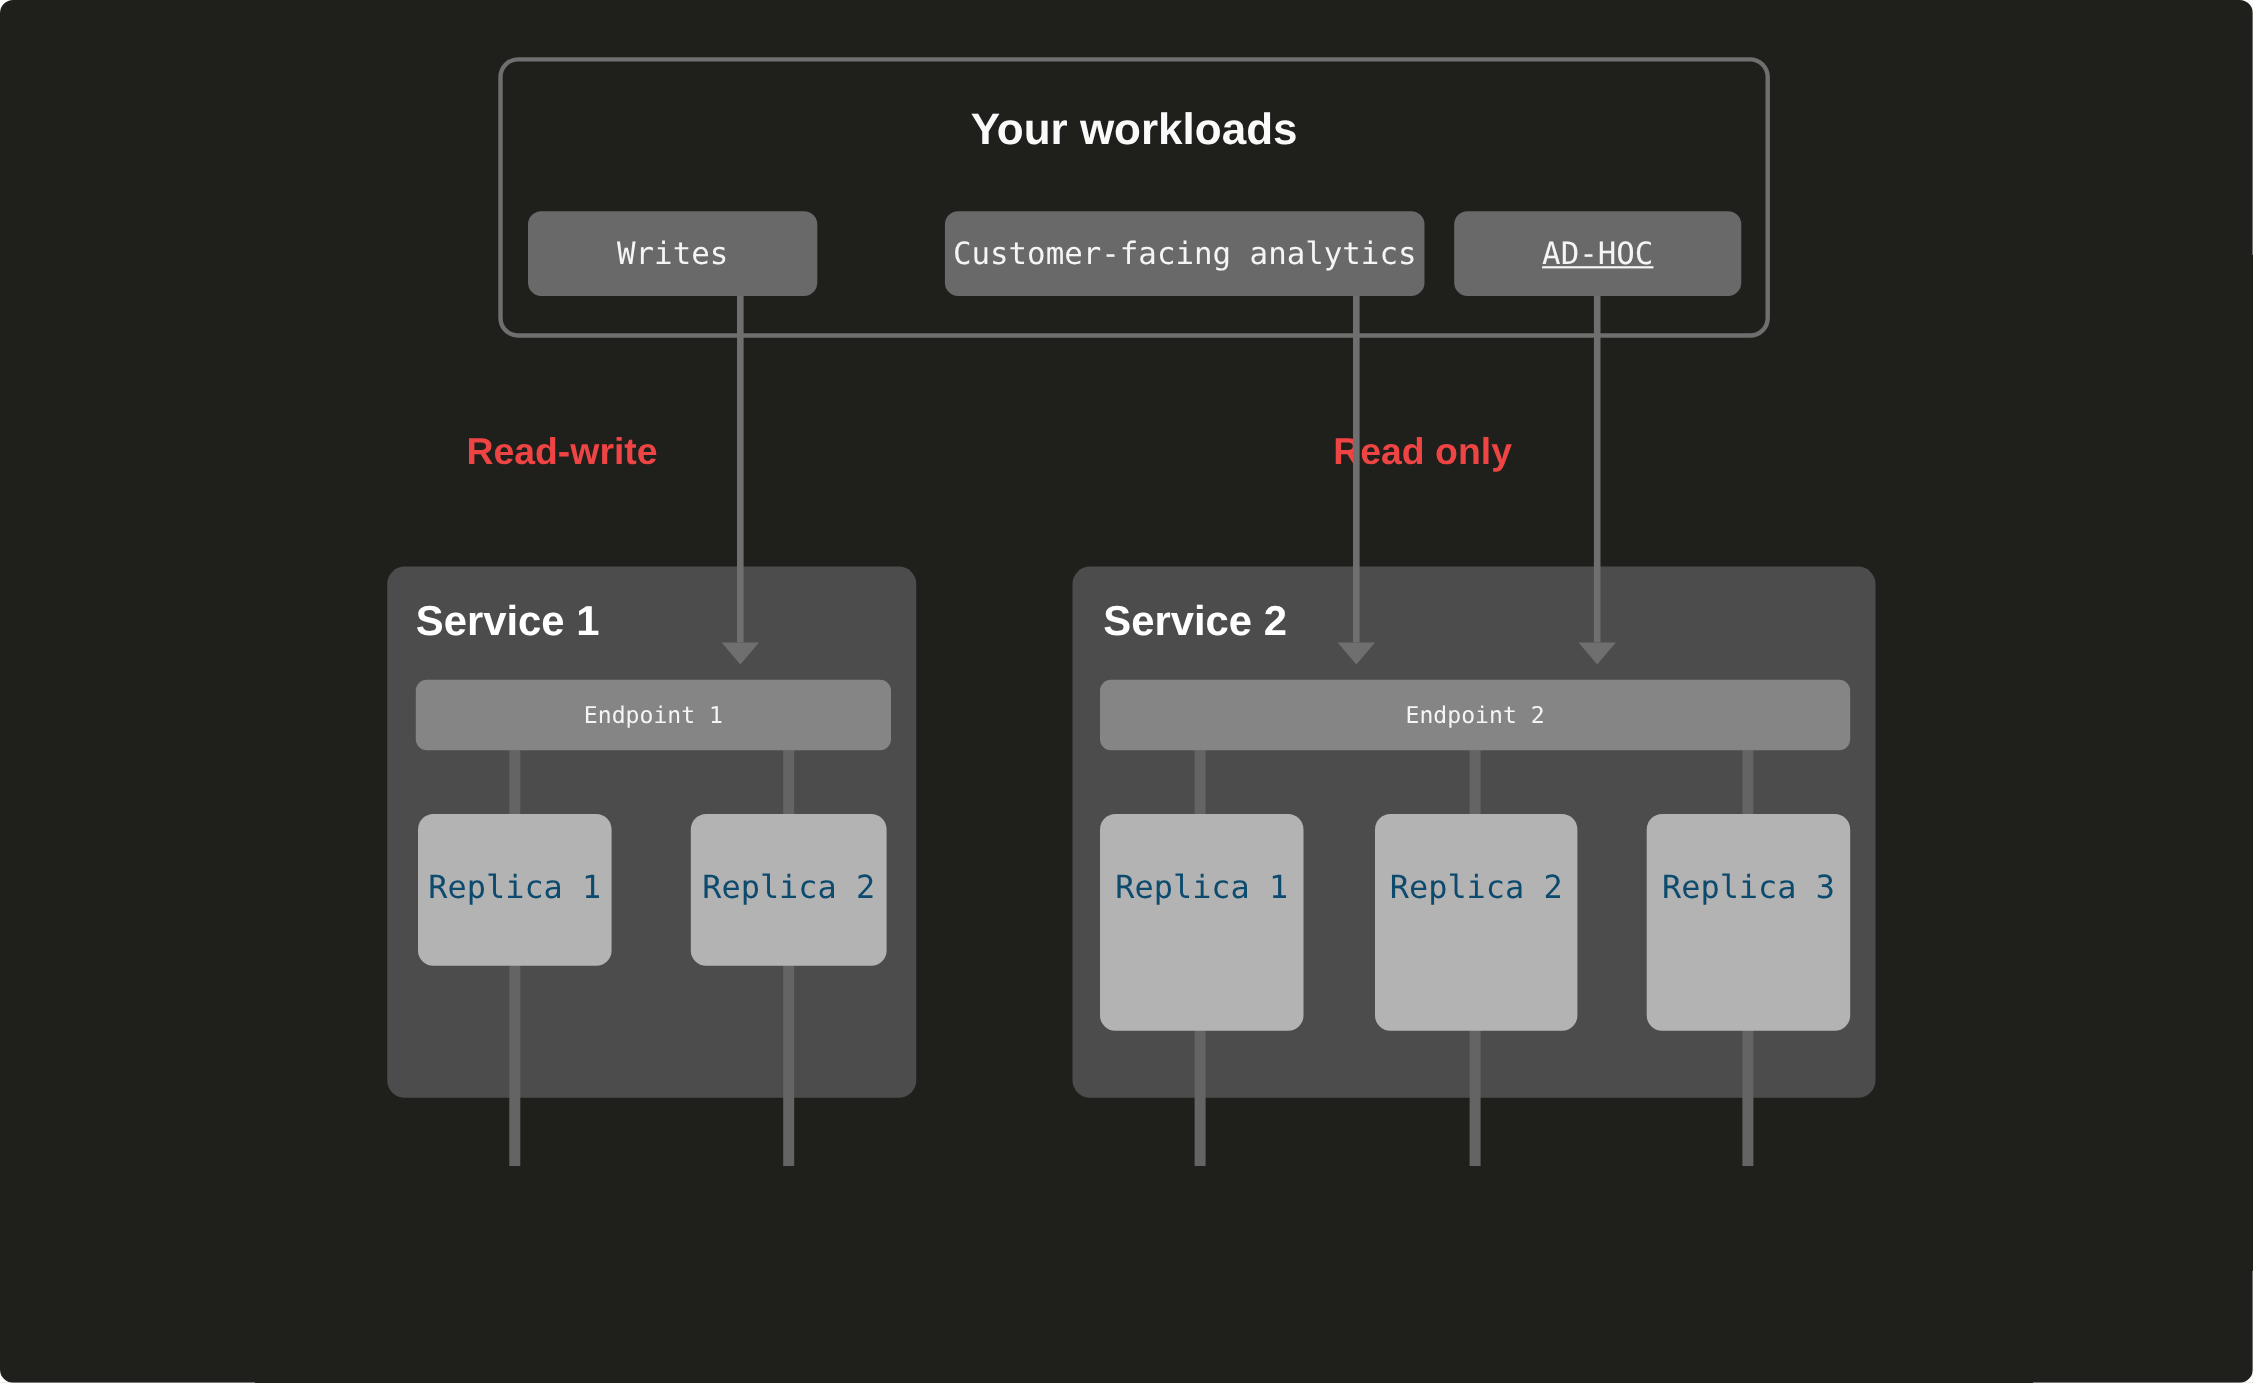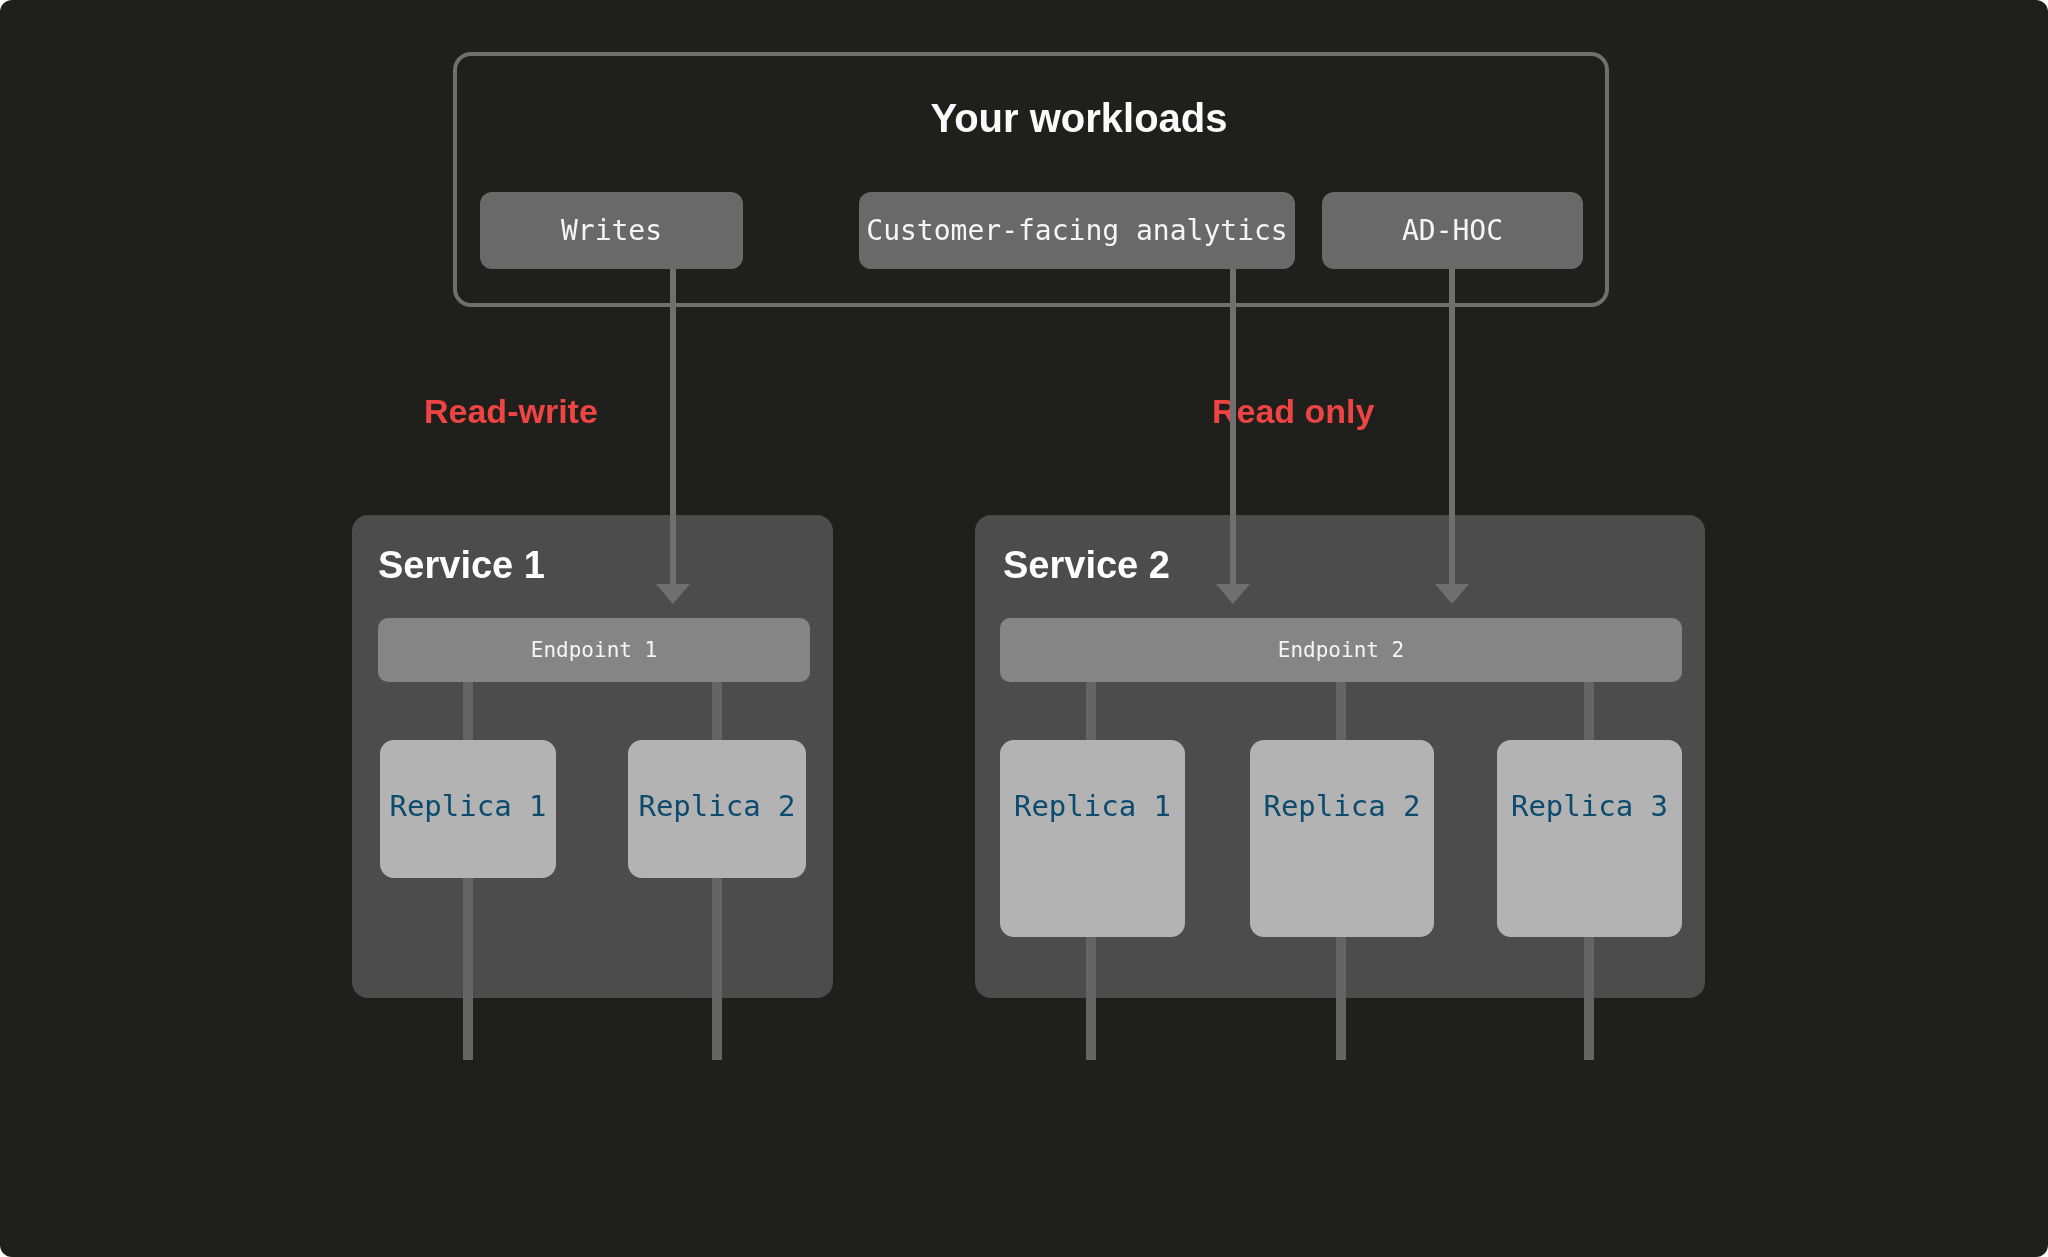--- a/index.html
+++ b/index.html
@@ -11,31 +11,31 @@
   }
   
   .wl-box{
     position:absolute;left:453px;top:52px;width:1156px;height:255px;
     border:4px solid var(--outline,#6F6F6F);border-radius:18px;box-sizing:border-box;
     z-index:2;
   }
   .wl-title{
     position:absolute;left:453px;top:96px;width:1156px;height:44px;
     text-align:center;font-size:40px;font-weight:700;line-height:44px;
-    color:#FAFAFA;z-index:3;padding-left:48px;
+    color:#FAFAFA;z-index:3;
   }
   .chip{
     position:absolute;top:192px;height:77px;border-radius:12px;
     background:var(--chip_bg,#696969);z-index:3;
     display:flex;align-items:center;justify-content:center;
     font-family:"DejaVu Sans Mono",monospace;font-size:28px;color:#F5F5F5;
   }
   .chip-writes{left:480px;width:263px;}
   .chip-cfa{left:859px;width:436px;}
-  .chip-adhoc{left:1322px;width:261px;}
+  .chip-adhoc{left:1322px;width:261px;text-decoration:underline;}
   
   .flow-line{
     position:absolute;top:269px;width:6px;height:315px;
     background:var(--arrow,#6F6F6F);z-index:4;
   }
   .fl-1{left:670px;} .fl-2{left:1230px;} .fl-3{left:1449px;}
   .flow-head{
     position:absolute;top:584px;width:0;height:0;z-index:4;
     border-left:17px solid transparent;border-right:17px solid transparent;
     border-top:20px solid var(--arrow,#6F6F6F);

